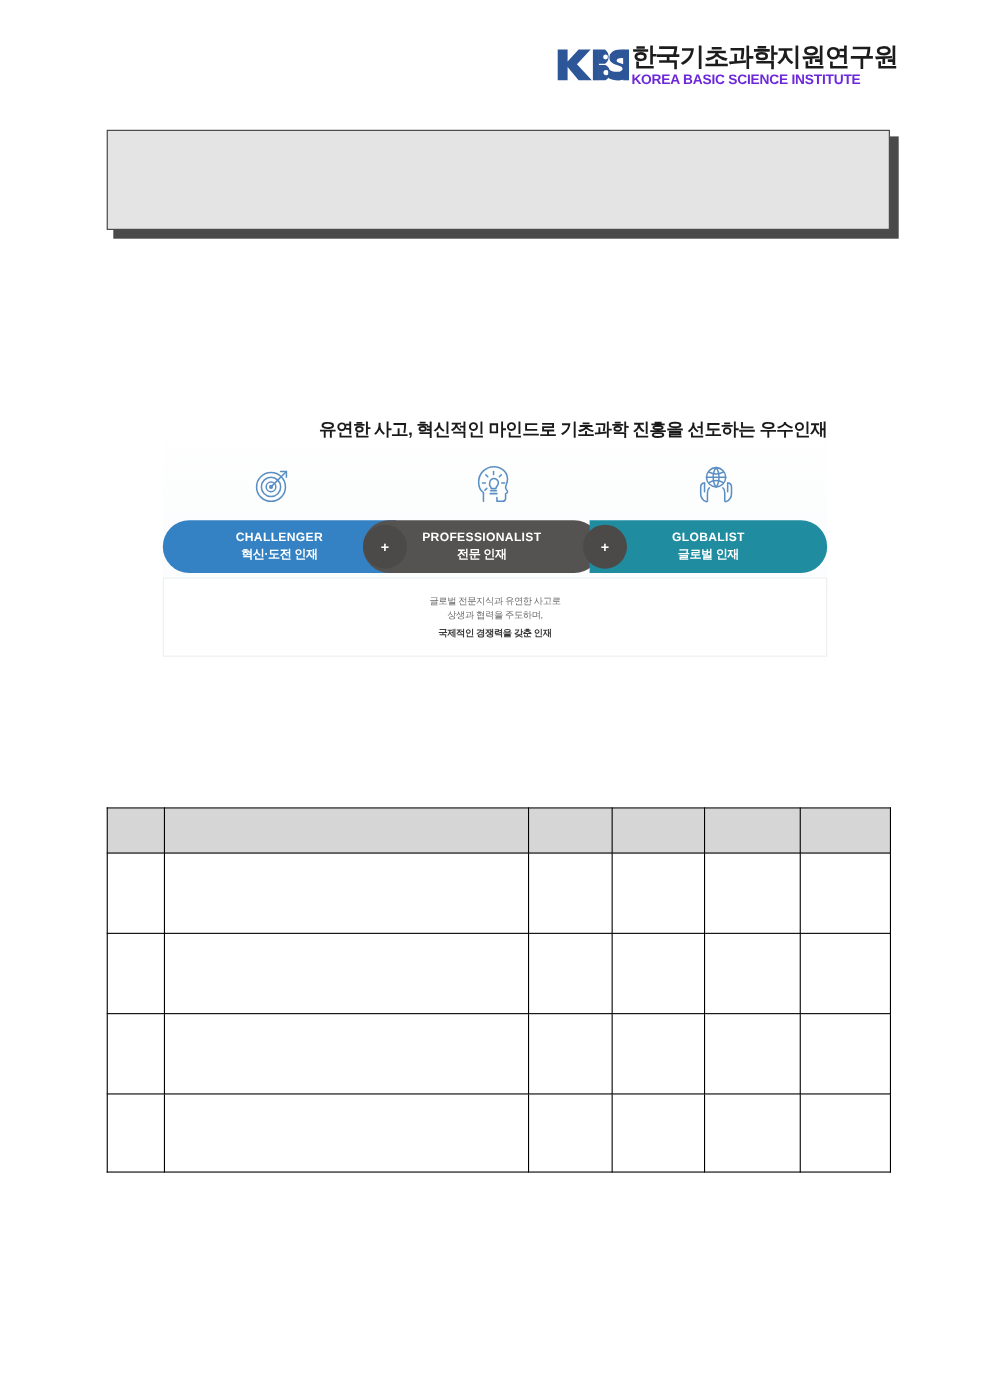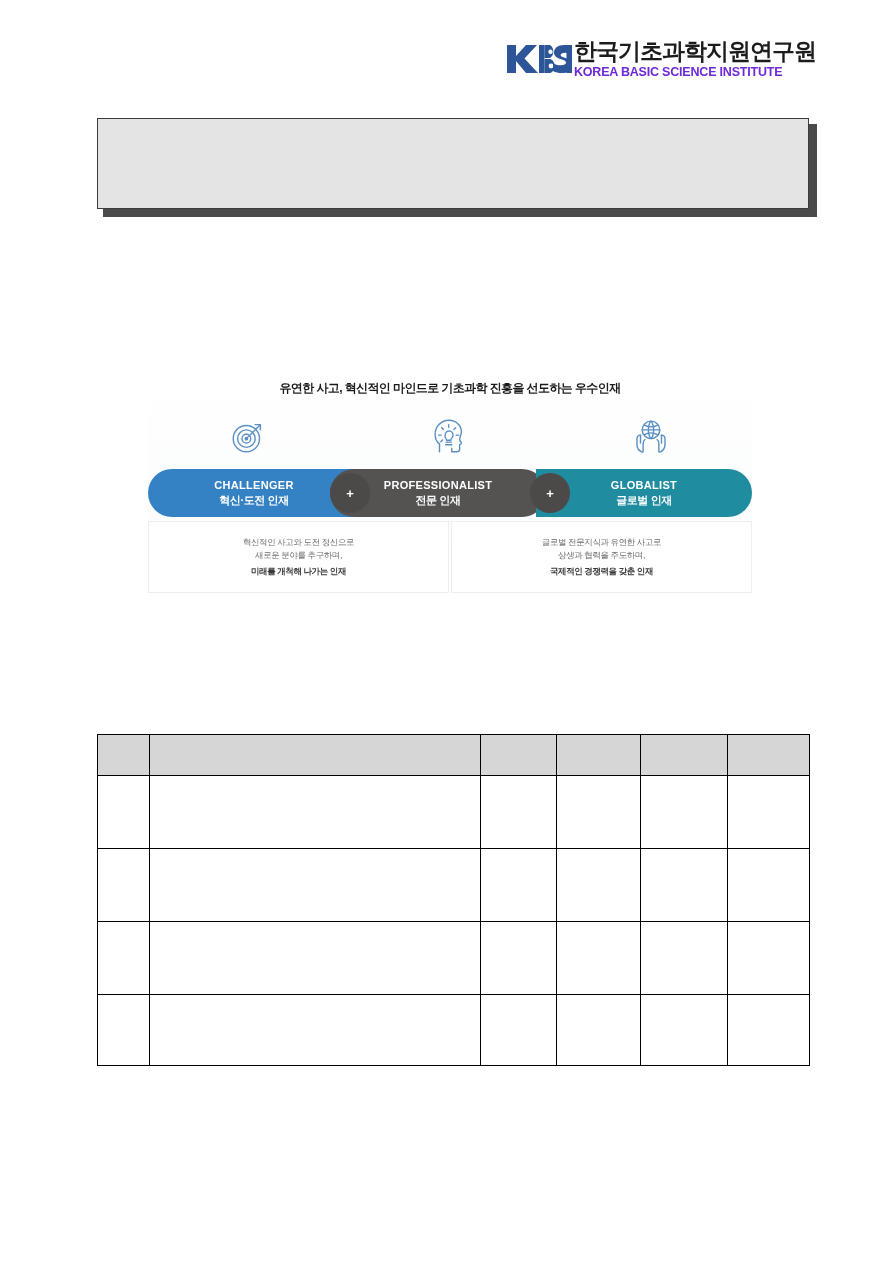--- a/index.html
+++ b/index.html
@@ -76,22 +76,22 @@
   
   .diagram {
     position: absolute;
     left: 148px;
     top: 375px;
     width: 604px;
     height: 240px;
     background: linear-gradient(180deg, #ffffff 0%, #fbfcfd 55%, #ffffff 100%);
   }
   .diagram-title {
-    text-align: center;
-    font-size: 12px;
+    text-align: right;
+    font-size: 16px;
     font-weight: bold;
     color: #1a1a1a;
     letter-spacing: -0.6px;
     padding-top: 5px;
   }
   .icon-row {
     display: flex;
     margin-top: 16px;
   }
   .icon-cell {
@@ -311,25 +311,20 @@
     <div class="pill pill-seg3">
       <span class="pill-en">GLOBALIST</span>
       <span class="pill-kr">글로벌 인재</span>
     </div>
     <div class="plus-node plus-1">+</div>
     <div class="plus-node plus-2">+</div>
   </div>
 
   <div class="desc-row">
     <div class="desc-box">
-      <span class="desc-line">혁신적인 사고와 도전 정신으로</span>
-      <span class="desc-line">새로운 분야를 추구하며,</span>
-      <span class="desc-line strong">미래를 개척해 나가는 인재</span>
-    </div>
-    <div class="desc-box">
       <span class="desc-line">글로벌 전문지식과 유연한 사고로</span>
       <span class="desc-line">상생과 협력을 주도하며,</span>
       <span class="desc-line strong">국제적인 경쟁력을 갖춘 인재</span>
     </div>
   </div>
 </div>
 
 <table class="data-table">
   <colgroup>
     <col style="width:52px">

